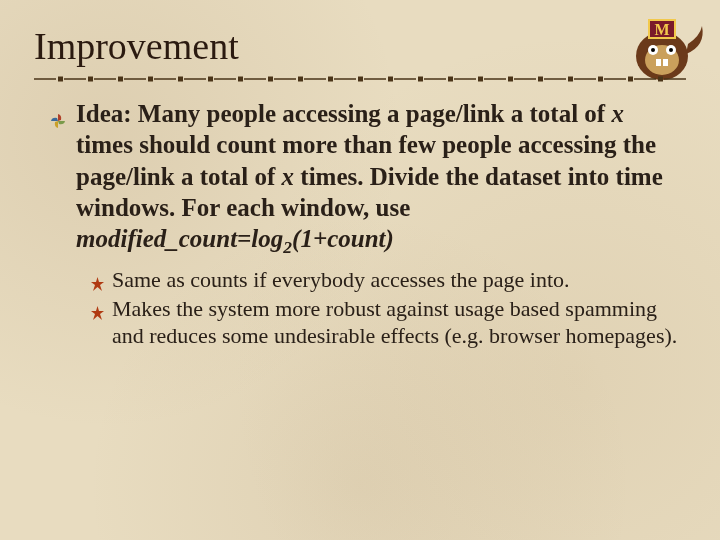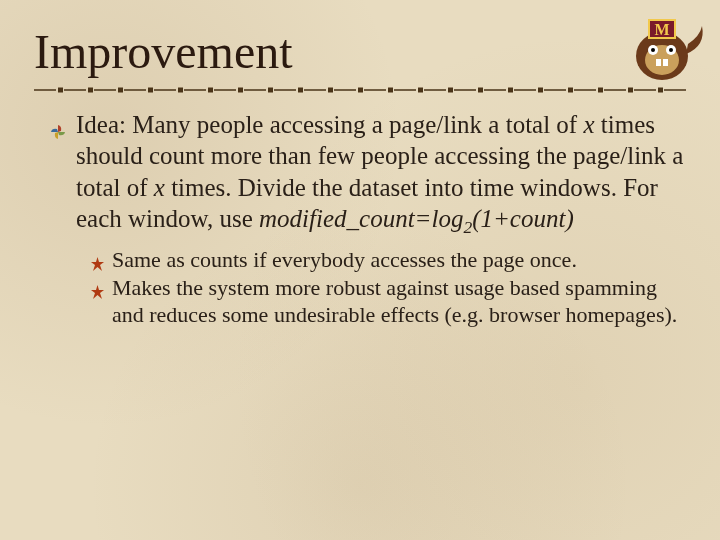--- a/index.html
+++ b/index.html
@@ -17,21 +17,21 @@
     font-family: "Times New Roman", Times, serif;
     color: #2a2018;
     box-sizing: border-box;
     padding: 20px 34px 30px 34px;
     background-image:
       radial-gradient(circle at 15% 25%, rgba(160,130,90,0.15) 0%, transparent 40%),
       radial-gradient(circle at 80% 70%, rgba(170,140,95,0.12) 0%, transparent 50%),
       radial-gradient(circle at 50% 90%, rgba(150,120,80,0.10) 0%, transparent 45%);
   }
   .title {
-    font-size: 48px;
+    font-size: 38px;
     font-weight: normal;
     margin: 4px 0 6px 0;
     color: #2b1a10;
   }
   .divider {
     width: 100%;
     height: 10px;
     margin-bottom: 14px;
     position: relative;
   }
@@ -45,20 +45,21 @@
   }
   .body {
     padding-left: 22px;
   }
   .main-bullet {
     position: relative;
     font-size: 25px;
     line-height: 1.25;
     margin-bottom: 8px;
     padding-left: 20px;
+    font-weight: bold;
   }
   .main-bullet .bullet-icon {
     position: absolute;
     left: -6px;
     top: 7px;
     width: 16px;
     height: 16px;
   }
   .formula {
     font-style: italic;
@@ -159,21 +160,21 @@
 
     <div class="sub-list">
       <div class="sub-bullet">
         <span class="bullet-icon">
           <svg viewBox="0 0 15 15">
               <g fill="#b03a12">
                 <polygon points="7.5,0 9,5 14,5 10,8 12,14 7.5,10 3,14 5,8 1,5 6,5"></polygon>
               </g>
             </svg>
         </span>
-        <span>Same as counts if everybody accesses the page once.</span>
+        <span>Same as counts if everybody accesses the page into.</span>
       </div>
       <div class="sub-bullet">
         <span class="bullet-icon">
           <svg viewBox="0 0 15 15">
               <g fill="#b03a12">
                 <polygon points="7.5,0 9,5 14,5 10,8 12,14 7.5,10 3,14 5,8 1,5 6,5"></polygon>
               </g>
             </svg>
         </span>
         <span>Makes the system more robust against usage based spamming and reduces some undesirable effects (e.g. browser homepages).</span>

